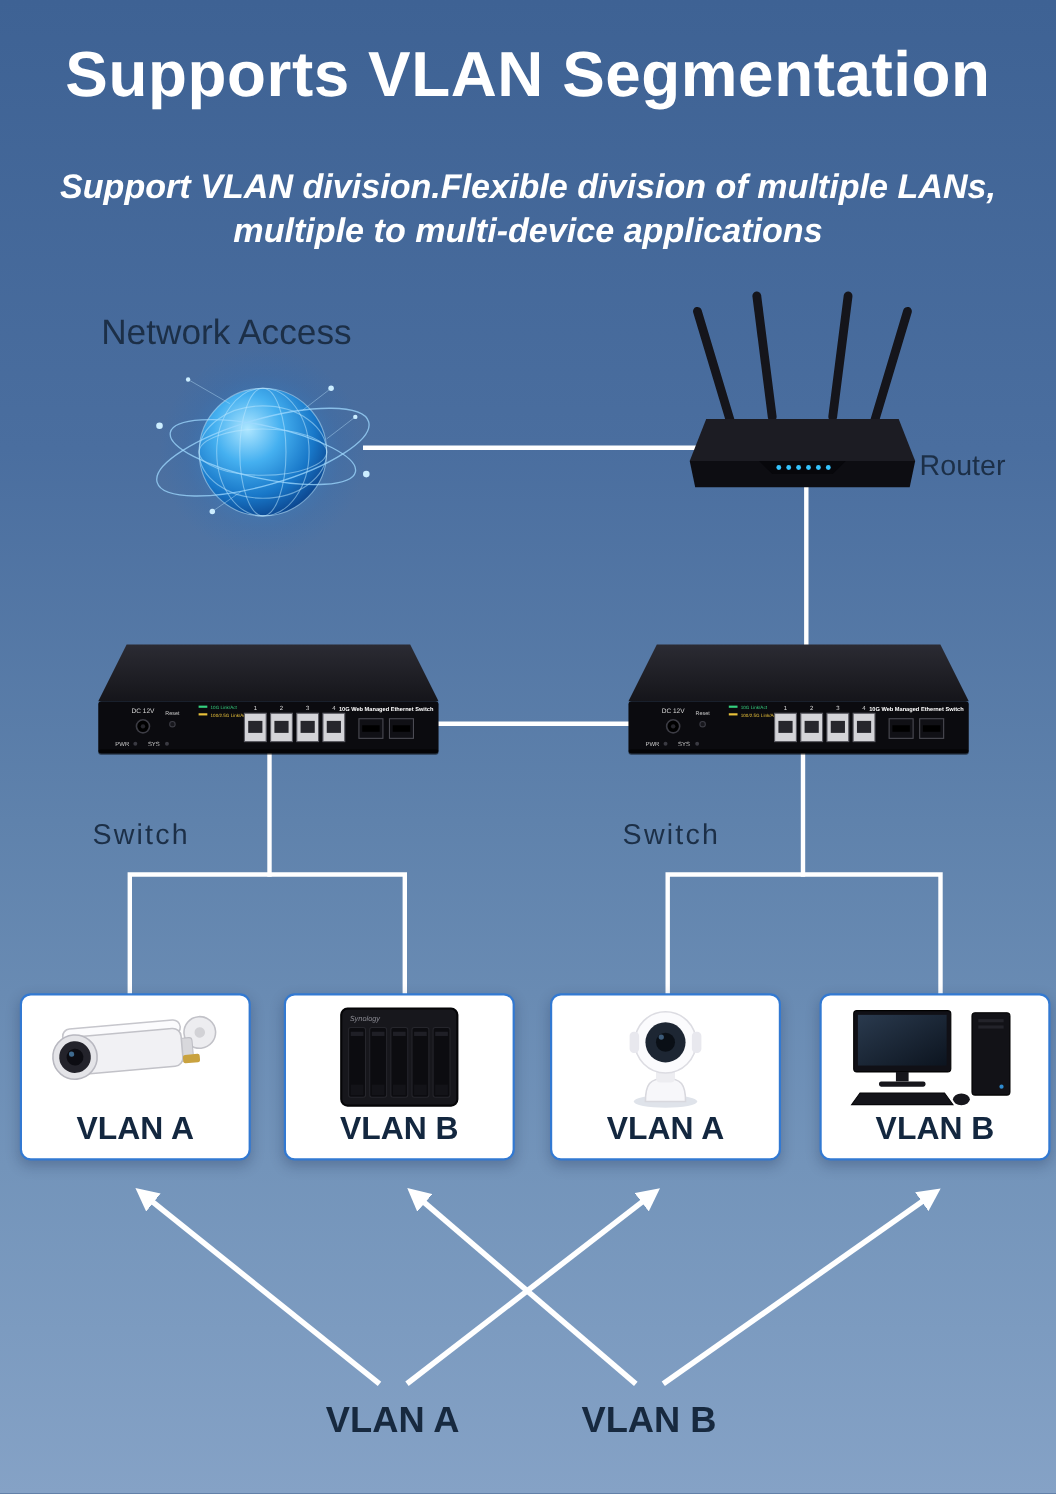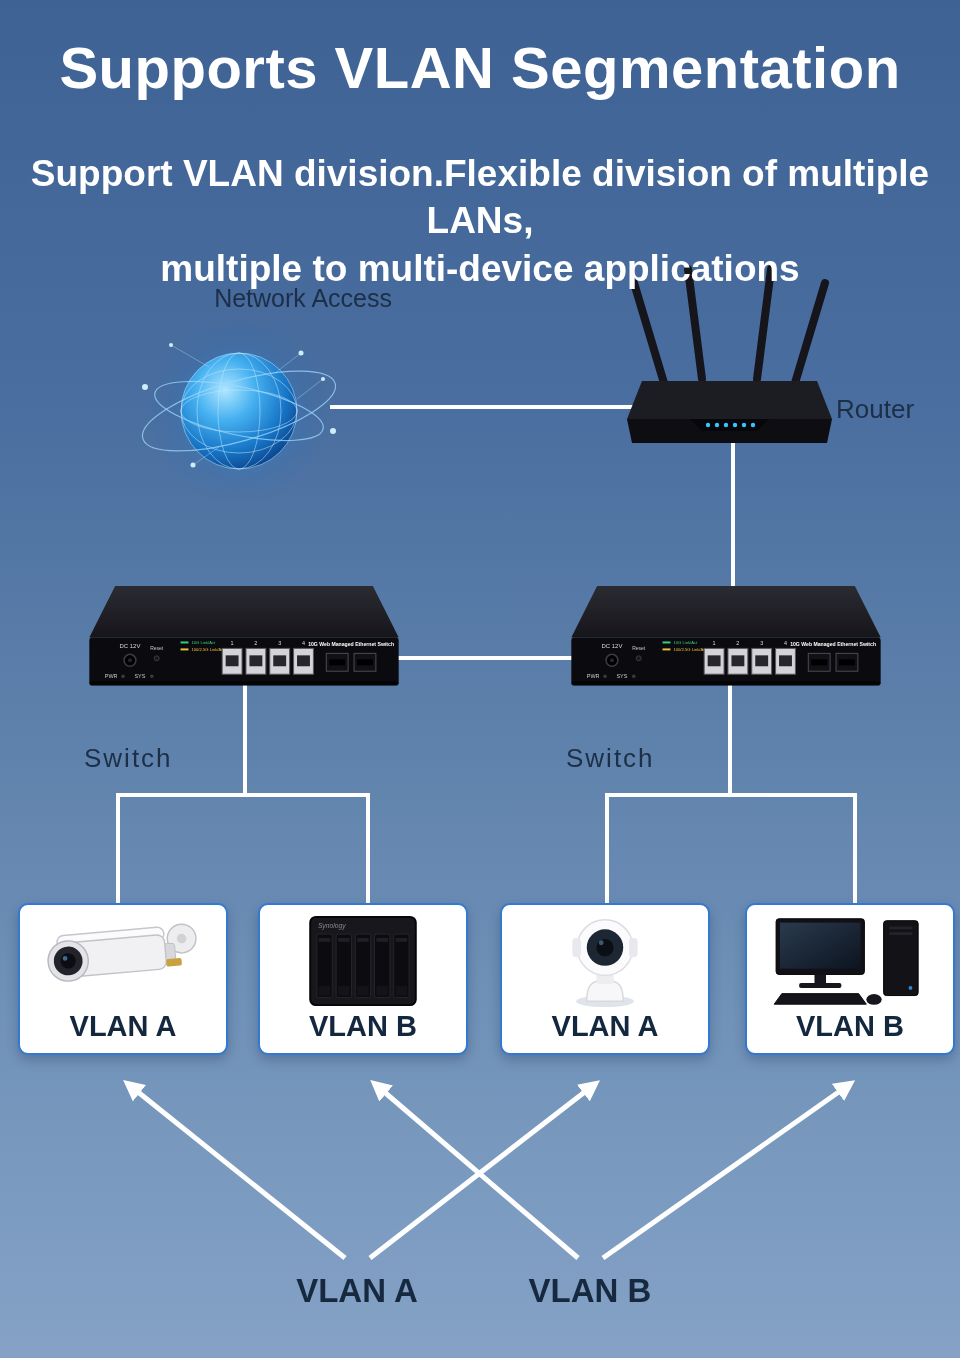--- a/index.html
+++ b/index.html
@@ -11,32 +11,32 @@
     position:relative; width:960px; height:1358px; overflow:hidden;
     background:linear-gradient(180deg,#3e6294 0%, #4a6e9f 30%, #5f82ac 55%, #7394ba 78%, #85a2c6 100%);
   }
 
   .title {
     position:absolute; top:34px; left:0; width:100%; text-align:center;
     font-size:58px; font-weight:bold; color:#ffffff; letter-spacing:0.5px; z-index:3;
   }
   .subtitle {
     position:absolute; top:150px; left:0; width:100%; text-align:center;
-    font-size:37px; font-weight:bold; color:#ffffff; line-height:1.28; z-index:3;
+    font-size:31px; font-weight:bold; color:#ffffff; line-height:1.28; z-index:3;font-style:italic;
   }
 
   .lines { position:absolute; left:0; top:0; width:960px; height:1358px; z-index:1; }
 
   .network-access-label {
-    position:absolute; top:284px; left:92px; width:300px; text-align:right;
-    font-size:25px; color:#1c2f47; z-index:2;
+    position:absolute; top:284px; left:92px; width:300px; text-align:left;
+    font-size:32px; color:#1c2f47; z-index:2;
   }
   .globe  { position:absolute; left:135px; top:315px; width:215px; height:190px; z-index:2; }
   .router { position:absolute; left:612px; top:255px; width:235px; height:205px; z-index:2; }
-  .router-label { position:absolute; left:836px; top:394px; font-size:26px; color:#1c2f47; z-index:2; }
+  .router-label { position:absolute; left:836px; top:408px; font-size:26px; color:#1c2f47; z-index:2; }
 
   .switch { position:absolute; width:318px; height:117px; z-index:2; }
   .switch-left  { left:85px;  top:580px; }
   .switch-right { left:567px; top:580px; }
   .switch-label {
     position:absolute; top:700px; font-size:26px; letter-spacing:2px; color:#1c2f47; z-index:2;margin-top:43px;
   }
   .switch-label-left  { left:84px; }
   .switch-label-right { left:566px; }
 

